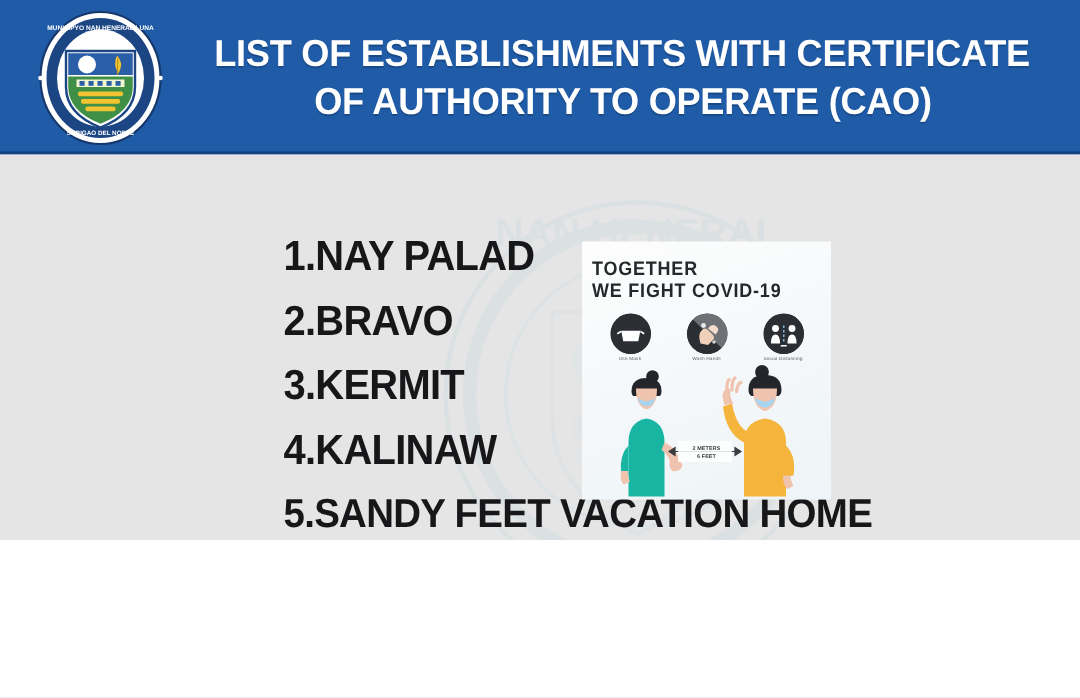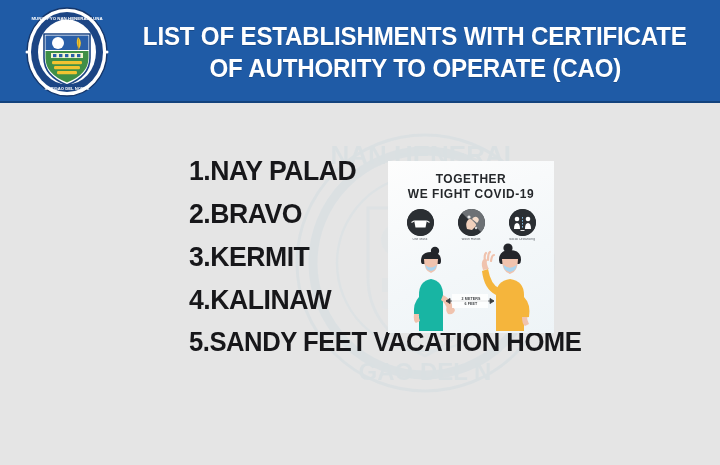--- a/index.html
+++ b/index.html
@@ -8,21 +8,21 @@
     padding: 0;
     background: #ffffff;
   }
   body {
     font-family: "Liberation Sans", sans-serif;
   }
 
   .poster {
     position: relative;
     width: 720px;
-    height: 465px;
+    height: 360px;
     background: #ffffff;
     overflow: hidden;
   }
 
   
   .header-band {
     position: absolute;
     left: 0;
     top: 0;
     width: 720px;
@@ -117,21 +117,21 @@
     left: 388px;
     top: 58px;
     width: 166px;
     height: 172px;
     background: linear-gradient(160deg,#fdfdfd 0%, #f3f7f9 60%, #eef4f7 100%);
   }
   .covid-head {
     position: absolute;
     left: 0; top: 10px;
     width: 166px;
-    text-align: center;
+    text-align: left;
   }
   .covid-head div {
     color: #25282b;
     font-family: "Liberation Sans", sans-serif;
     font-weight: bold;
     font-size: 13px;
     line-height: 1.18;
     letter-spacing: 0.6px;
     transform: scaleX(0.92);
   }

